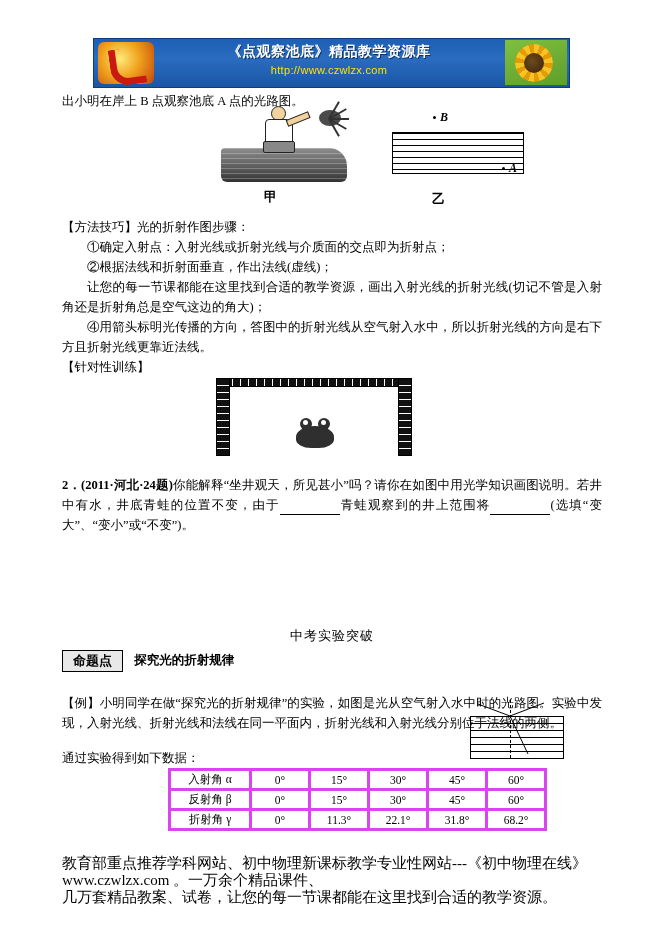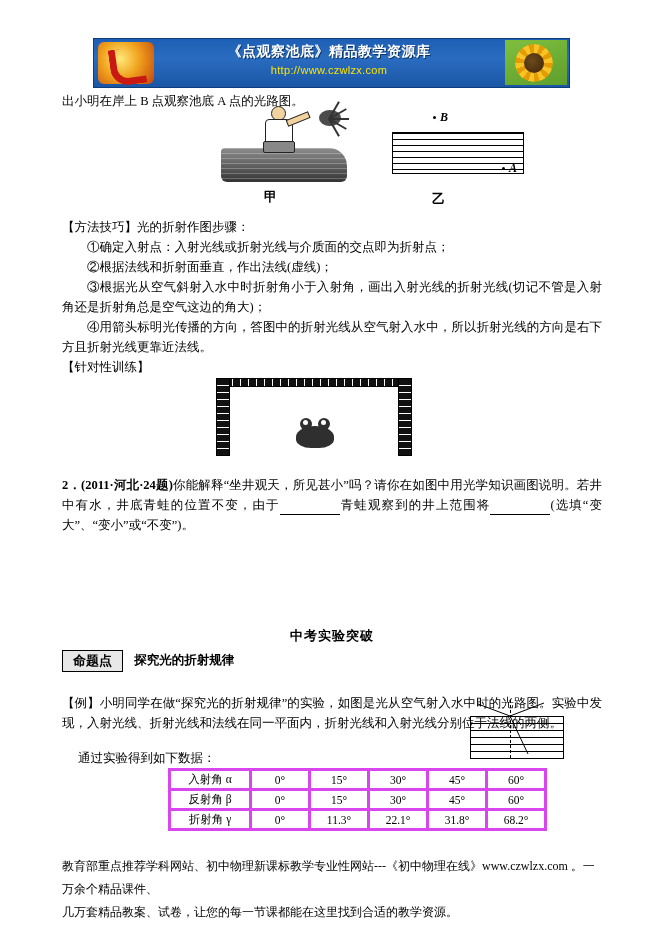--- a/index.html
+++ b/index.html
@@ -340,32 +340,32 @@
   table.data td.hdr {
     width: 74px;
     font-weight: normal;
   }
   table.data td.val { width: 52px; }
 
   
   .section-title {
     text-align: center;
     font-size: 13px;
-    font-weight: bold;
+    font-weight: normal;
     letter-spacing: 1px;
   }
 
   
   .footer {
     position: absolute;
     left: 62px;
     top: 855px;
     width: 540px;
-    font-size: 12px;
-    line-height: 23px;
+    font-size: 15px;
+    line-height: 17px;
     color: #000;
   }
   .fill-blank {
     display: inline-block;
     border-bottom: 1px solid #000;
     min-width: 60px;
     height: 13px;
     vertical-align: bottom;
   }
 </style>
@@ -415,21 +415,21 @@
       <div class="water-box">
         <div class="dotA">A</div>
       </div>
     </div>
     <div class="label-yi">乙</div>
   </div>
 
   <div class="pos body-text" style="left:62px; top:217px; width:540px;">【方法技巧】光的折射作图步骤：</div>
   <div class="pos body-text indent2" style="left:62px; top:237px; width:540px;">①确定入射点：入射光线或折射光线与介质面的交点即为折射点；</div>
   <div class="pos body-text indent2" style="left:62px; top:257px; width:540px;">②根据法线和折射面垂直，作出法线(虚线)；</div>
-  <div class="pos body-text indent2" style="left:62px; top:277px; width:540px;">③根据光从空气斜射入水中时折射角小于入射角，画出入射光线的折射光线(切记不管是入射角还是折射角总是空气这边的角大)；</div>
+  <div class="pos body-text indent2" style="left:62px; top:277px; width:540px;">让您的每一节课都能在这里找到合适的教学资源，画出入射光线的折射光线(切记不管是入射角还是折射角总是空气这边的角大)；</div>
   <div class="pos body-text indent2" style="left:62px; top:317px; width:540px;">④用箭头标明光传播的方向，答图中的折射光线从空气射入水中，所以折射光线的方向是右下方且折射光线更靠近法线。</div>
 
   <div class="pos body-text" style="left:62px; top:357px; width:540px;">【针对性训练】</div>
 
   <div class="fig2">
     <div class="well-top"></div>
     <div class="well-wall well-left"></div>
     <div class="well-wall well-right"></div>
     <div class="frog">
       <div class="eye l"></div>
@@ -456,21 +456,21 @@
   <div class="fig3">
     <div class="normal"></div>
     <div class="vessel"></div>
     <svg width="118" height="62" style="position:absolute;left:0;top:0;">
       <line x1="26" y1="4" x2="58" y2="16" stroke="#000" stroke-width="1"></line>
       <line x1="58" y1="16" x2="76" y2="54" stroke="#000" stroke-width="1"></line>
       <line x1="58" y1="16" x2="92" y2="3" stroke="#000" stroke-width="1"></line>
     </svg>
   </div>
 
-  <div class="pos body-text" style="left:62px; top:748px; width:540px;margin-left:16px;">通过实验得到如下数据：</div>
+  <div class="pos body-text" style="left:62px; top:748px; width:540px;">通过实验得到如下数据：</div>
 
   <div class="pos" style="left:168px; top:768px;">
     <table class="data">
       <tbody>
           <tr>
         <td class="hdr">入射角 α</td>
         <td class="val">0°</td>
         <td class="val">15°</td>
         <td class="val">30°</td>
         <td class="val">45°</td>

